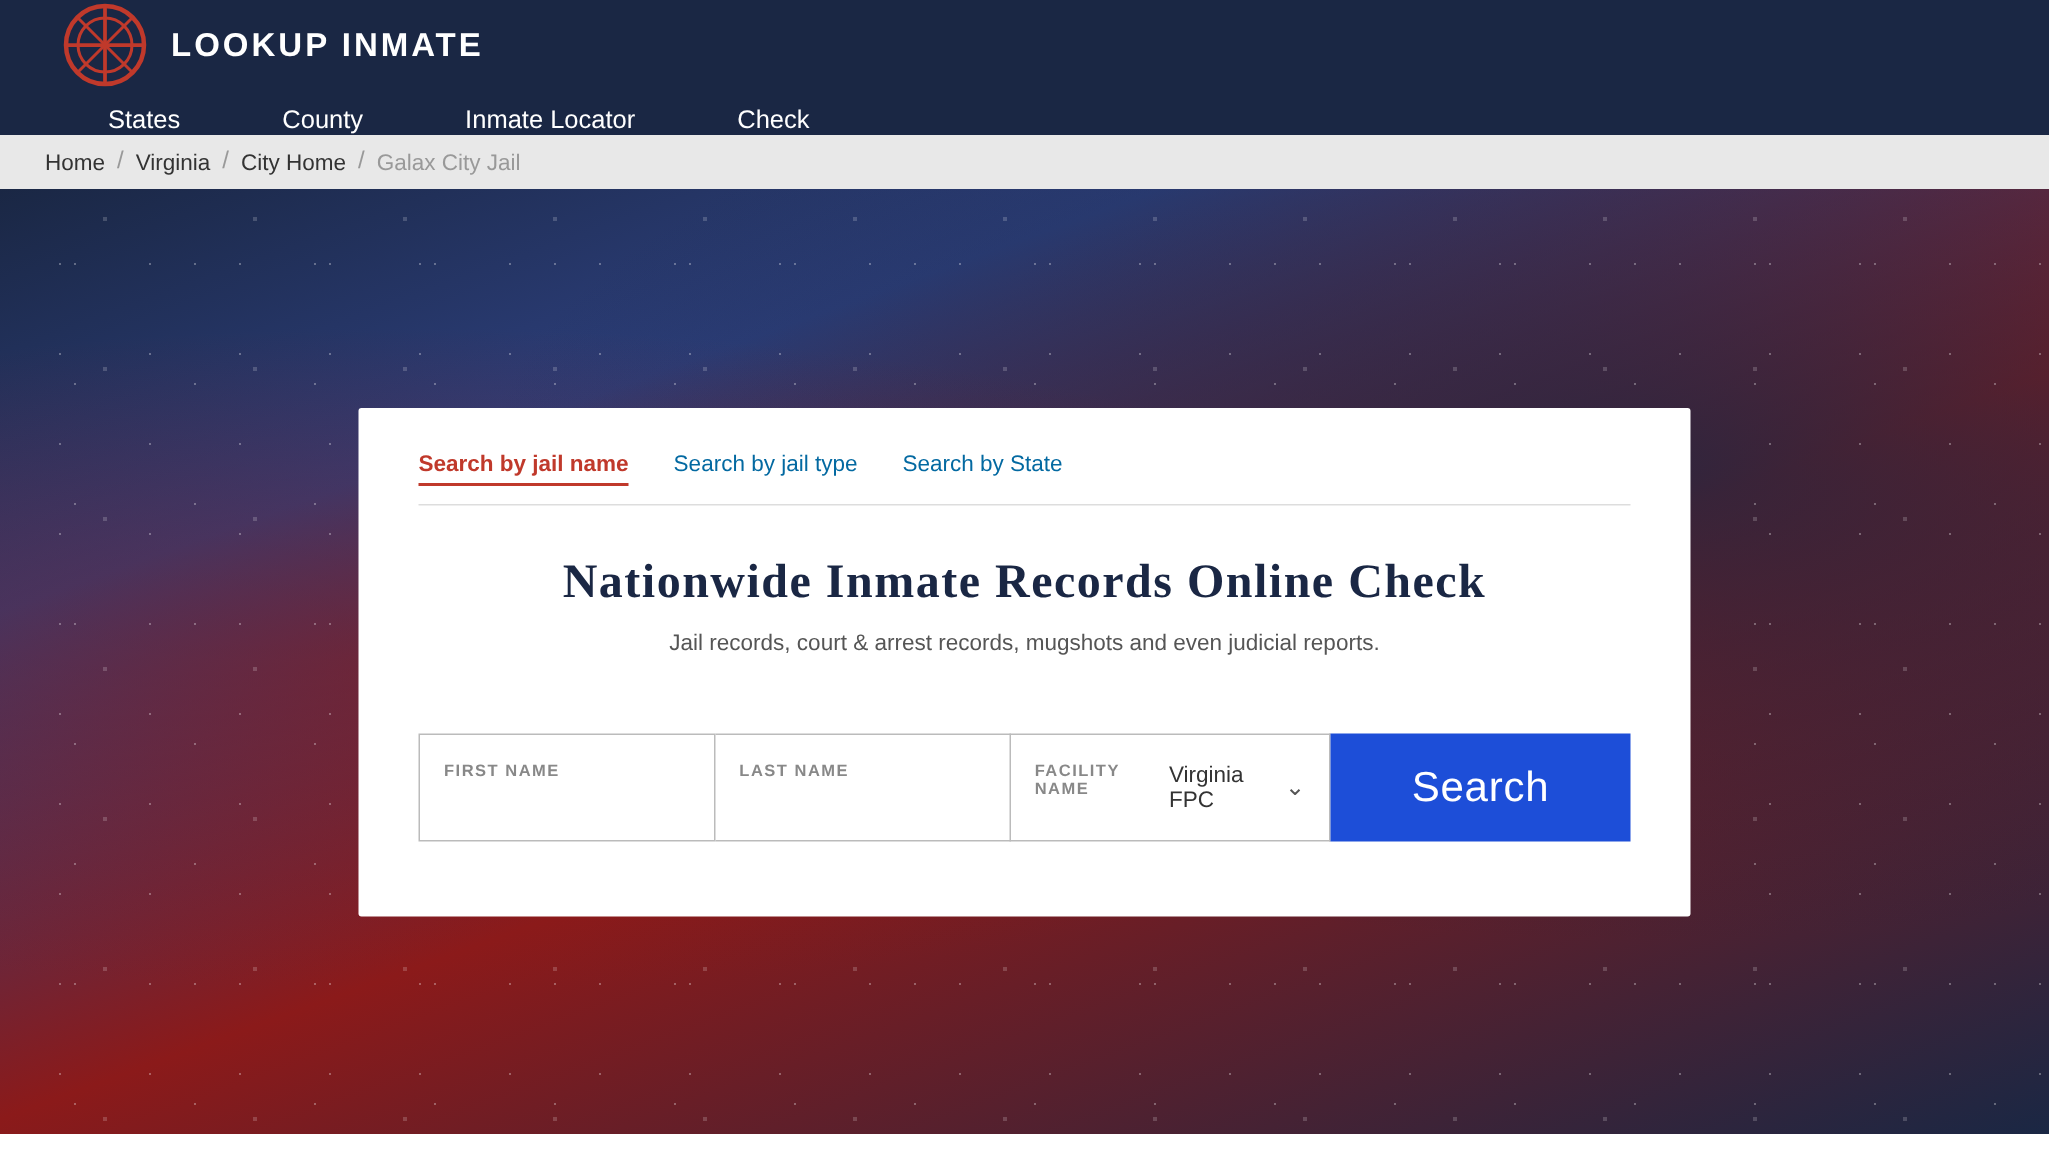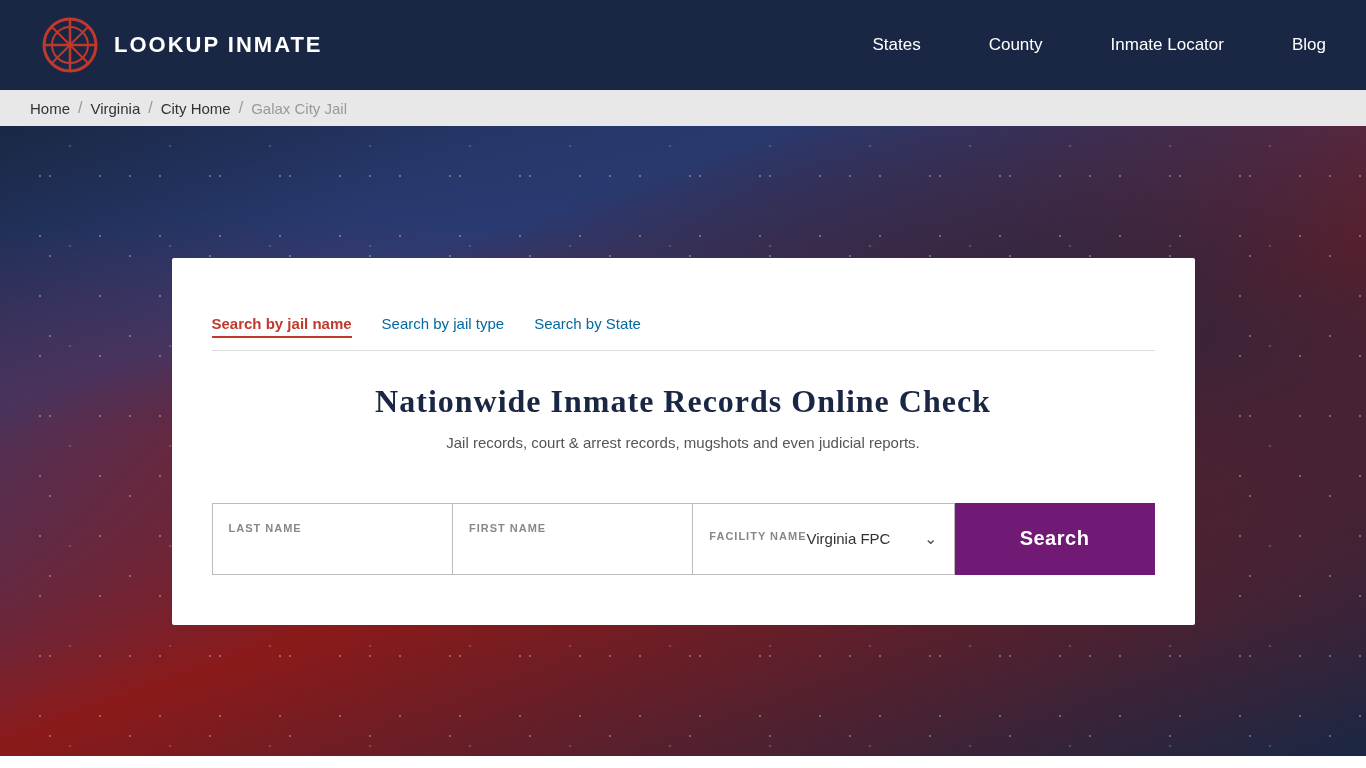--- a/index.html
+++ b/index.html
@@ -3,23 +3,24 @@
   <meta charset="utf-8">
   <style>
     * { margin: 0; padding: 0; box-sizing: border-box; }
     body { font-family: Arial, sans-serif; width: 1366px; height: 768px; overflow: hidden; }
 
     
     .header {
       background-color: #1a2744;
       height: 90px;
       display: flex;
-      align-items: center;
+      align-items: flex-start;
       justify-content: space-between;
       padding: 0 40px;
+      flex-direction: column;
     }
     .logo-area {
       display: flex;
       align-items: center;
       gap: 14px;
       text-decoration: none;
     }
     .logo-icon {
       width: 60px;
       height: 60px;
@@ -97,23 +98,23 @@
         radial-gradient(circle, rgba(255,255,255,0.6) 1.5px, transparent 1.5px);
       background-size: 80px 80px, 120px 120px, 60px 60px, 100px 100px;
       background-position: 10px 10px, 40px 50px, 70px 20px, 20px 70px;
       opacity: 0.3;
     }
 
     
     .card {
       position: relative;
       background: white;
-      width: 1023px;
+      width: 888px;
       border-radius: 2px;
-      padding: 57px 40px 50px;
+      padding: 29px 40px 50px;
       z-index: 2;
     }
 
     
     .tabs {
       display: flex;
       gap: 30px;
       border-bottom: 1px solid #ddd;
       padding-bottom: 12px;
       margin-bottom: 32px;
@@ -205,26 +206,26 @@
     }
     .facility-value {
       font-size: 15px;
       color: #333;
     }
     .chevron {
       color: #555;
       font-size: 16px;
     }
     .search-btn {
-      background: #701a75;
+      background: #1d4ed8;
       color: white;
       border: none;
       padding: 0 50px;
-      font-size: 20px;
-      font-weight: 700;
+      font-size: 28px;
+      font-weight: 400;
       cursor: pointer;
       letter-spacing: 0.5px;
       min-width: 200px;
     }
   </style>
 </head>
 <body>
 
 <header class="header">
   <a class="logo-area" href="#">
@@ -236,21 +237,21 @@
       <line x1="4" y1="30" x2="56" y2="30" stroke="#c0392b" stroke-width="2.5"></line>
       <line x1="11" y1="11" x2="49" y2="49" stroke="#c0392b" stroke-width="2"></line>
       <line x1="49" y1="11" x2="11" y2="49" stroke="#c0392b" stroke-width="2"></line>
     </svg>
     <span class="logo-text">LOOKUP INMATE</span>
   </a>
   <nav class="nav">
     <a href="#">States</a>
     <a href="#">County</a>
     <a href="#">Inmate Locator</a>
-    <a href="#">Blog</a>
+    <a href="#">Check</a>
   </nav>
 </header>
 
 <nav class="breadcrumb-bar">
   <a href="#" class="breadcrumb-item">Home</a>
   <span class="breadcrumb-sep">/</span>
   <a href="#" class="breadcrumb-item">Virginia</a>
   <span class="breadcrumb-sep">/</span>
   <a href="#" class="breadcrumb-item">City Home</a>
   <span class="breadcrumb-sep">/</span>
@@ -266,25 +267,25 @@
       <span class="tab active">Search by jail name</span>
       <span class="tab">Search by jail type</span>
       <span class="tab">Search by State</span>
     </div>
 
     <h1 class="card-title">Nationwide Inmate Records Online Check</h1>
     <p class="card-subtitle">Jail records, court &amp; arrest records, mugshots and even judicial reports.</p>
 
     <div class="form-row">
       <div class="form-field">
-        <label>LAST NAME</label>
+        <label>FIRST NAME</label>
         <input type="text" style="">
       </div>
       <div class="form-field">
-        <label>FIRST NAME</label>
+        <label>LAST NAME</label>
         <input type="text" style="">
       </div>
       <div class="facility-field">
         <div class="facility-field-content">
           <label>FACILITY NAME</label>
           <span class="facility-value">Virginia FPC</span>
         </div>
         <span class="chevron">⌄</span>
       </div>
       <button class="search-btn">Search</button>

